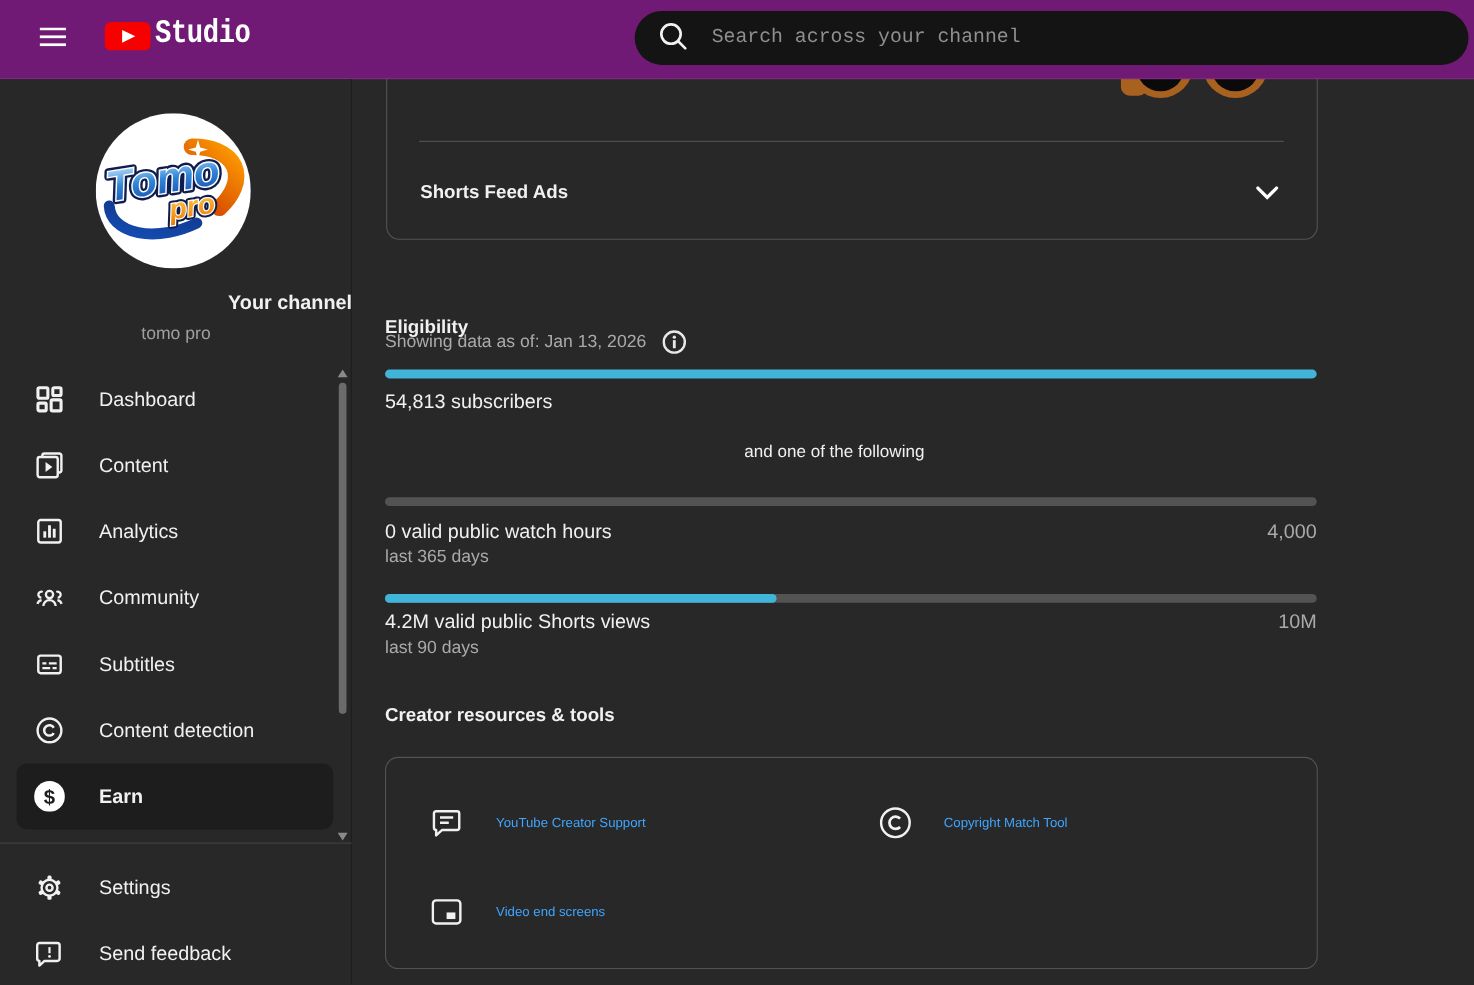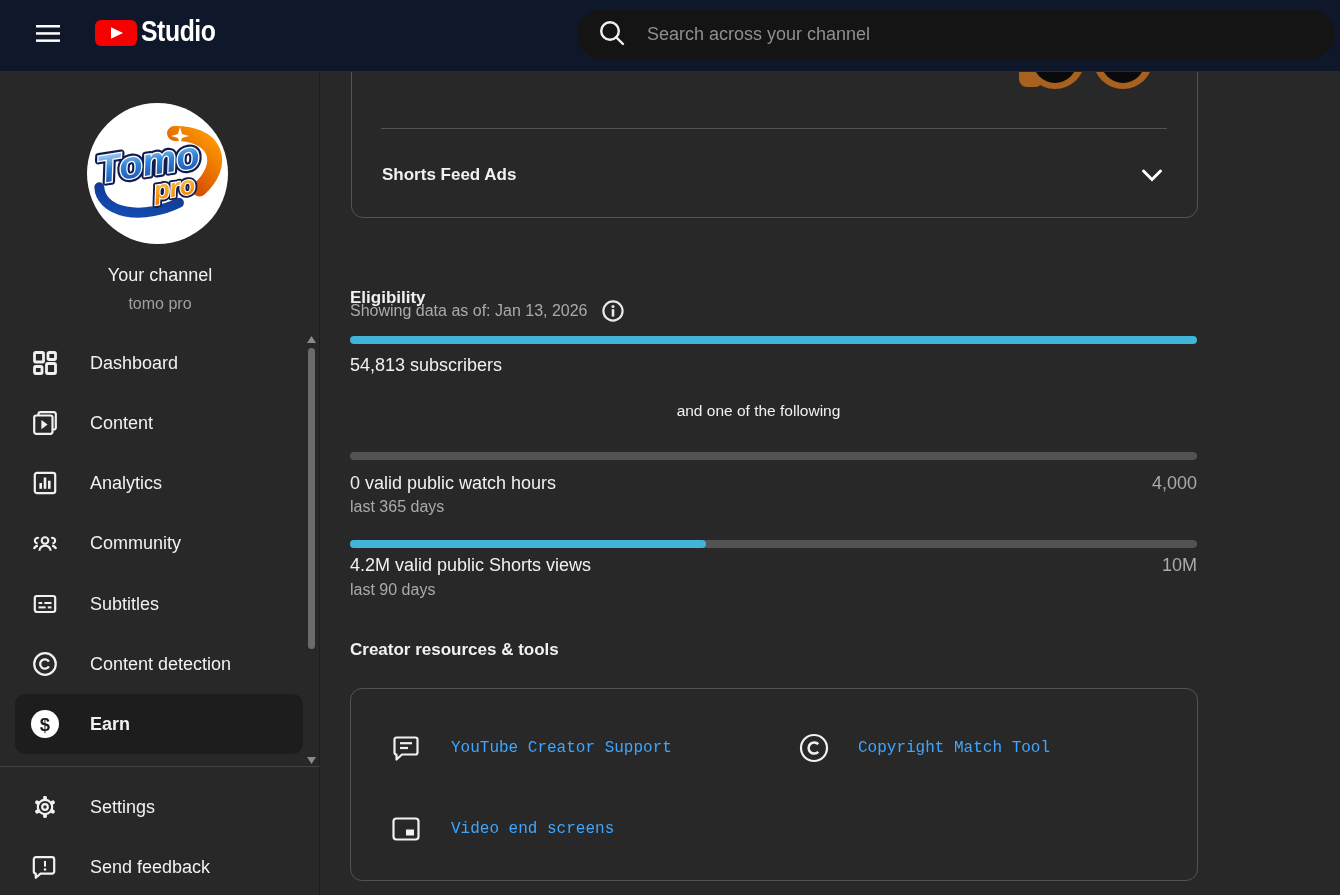--- a/index.html
+++ b/index.html
@@ -2,21 +2,21 @@
 <html><head>
 <meta charset="utf-8">
 <style>
   * { margin:0; padding:0; box-sizing:border-box; }
   html,body { width:1340px; height:895px; overflow:hidden; background:#282828;
     font-family:"Liberation Sans", sans-serif; }
   .abs { position:absolute; }
   #page { position:relative; width:1340px; height:895px; background:#282828; overflow:hidden; }
   .white { color:#f1f1f1; }
   .gray { color:#aaaaaa; }
-  .link { color:#3ea6ff; font-size:16px; line-height:20px;font-family:Liberation Mono, monospace; }
+  .link { color:#3ea6ff; font-size:12px; line-height:20px; }
   .menu-label { color:#f1f1f1; font-size:18px; line-height:21px; }
 </style>
 </head>
 <body>
 <div id="page">
 
   <div id="content" class="abs" style="left:321px; top:0; width:1019px; height:895px;">
 
     <div class="abs" style="left:30px; top:-80px; width:847px; height:298px;
          border:1px solid rgba(255,255,255,0.2); border-radius:12px;"></div>
@@ -77,21 +77,21 @@
     </svg>
     <div class="abs link" style="left:537px; top:738px;">Copyright Match Tool</div>
 
     <svg class="abs" style="left:71px; top:817px;" width="28" height="25" viewBox="0 0 28 25">
       <rect x="1.5" y="1.5" width="25" height="21" rx="3" fill="none" stroke="#f1f1f1" stroke-width="2.2"></rect>
       <rect x="14" y="12.5" width="8" height="6" fill="#f1f1f1"></rect>
     </svg>
     <div class="abs link" style="left:130px; top:819px;">Video end screens</div>
   </div>
 
-  <div id="topbar" class="abs" style="left:0; top:0; width:1340px; height:72px; background:#0f172a; border-bottom:1px solid rgba(255,255,255,0.08);">
+  <div id="topbar" class="abs" style="left:0; top:0; width:1340px; height:72px; background:#701a75; border-bottom:1px solid rgba(255,255,255,0.08);font-family:Liberation Mono, monospace;">
 
     <svg class="abs" style="left:36px; top:25px;" width="24" height="18" viewBox="0 0 24 18">
       <rect x="0" y="0" width="24" height="2.5" fill="#fff"></rect>
       <rect x="0" y="7.2" width="24" height="2.5" fill="#fff"></rect>
       <rect x="0" y="14.4" width="24" height="2.5" fill="#fff"></rect>
     </svg>
 
     <svg class="abs" style="left:95px; top:20px;" width="42" height="26" viewBox="0 0 42 26">
       <rect x="0" y="0" width="42" height="26" rx="6" fill="#f70000"></rect>
       <path d="M16 7.2 L28 13 L16 18.8 Z" fill="#ffffff"></path>
@@ -134,21 +134,21 @@
         <path d="M 100 38.8 A 60 36 0 0 1 104.4 99.5" fill="none" stroke="url(#swo)" stroke-width="15" stroke-linecap="round"></path>
       </g>
       <g transform="rotate(-9 70 70)">
         <text x="63" y="71" text-anchor="middle" font-family="Liberation Sans, sans-serif" font-weight="bold" font-style="italic" font-size="38.5" fill="none" stroke="#101c4e" stroke-width="7" stroke-linejoin="round">Tomo</text>
         <text x="63" y="71" text-anchor="middle" font-family="Liberation Sans, sans-serif" font-weight="bold" font-style="italic" font-size="38.5" fill="url(#tg)" stroke="#ffffff" stroke-width="2.6" paint-order="stroke">Tomo</text>
         <text x="85" y="96" text-anchor="middle" font-family="Liberation Sans, sans-serif" font-weight="bold" font-style="italic" font-size="26" fill="none" stroke="#101c4e" stroke-width="6" stroke-linejoin="round">pro</text>
         <text x="85" y="96" text-anchor="middle" font-family="Liberation Sans, sans-serif" font-weight="bold" font-style="italic" font-size="26" fill="url(#pg)" stroke="#ffffff" stroke-width="2.2" paint-order="stroke">pro</text>
       </g>
       <path d="M 93 24 l 2 7 l 7 2 l -7 2 l -2 7 l -2 -7 l -7 -2 l 7 -2 z" fill="#ffffff"></path>
     </svg>
-    <div class="abs white" style="left:0; top:193px; width:320px; text-align:center; font-size:18px; line-height:21px; font-weight:normal;">Your channel</div>
+    <div class="abs white" style="left:0; top:193px; width:320px; text-align:right; font-size:18px; line-height:21px; font-weight:bold;">Your channel</div>
     <div class="abs" style="left:0; top:222px; width:320px; text-align:center; font-size:16px; line-height:19px; color:#a0a0a0;">tomo pro</div>
 
     <div class="abs" style="left:15px; top:622px; width:288px; height:60px; border-radius:10px; background:#1d1d1d;"></div>
 
     <svg class="abs" style="left:32px; top:278px;" width="26" height="26" viewBox="0 0 26 26">
       <g fill="none" stroke="#f1f1f1" stroke-width="2.8">
         <rect x="2.5" y="2.5" width="9" height="9.5" rx="1.2"></rect>
         <rect x="16" y="2.5" width="7.5" height="7" rx="1.2"></rect>
         <rect x="2.5" y="16.5" width="7.5" height="7" rx="1.2"></rect>
         <rect x="14.5" y="13.5" width="9" height="10" rx="1.2"></rect>

